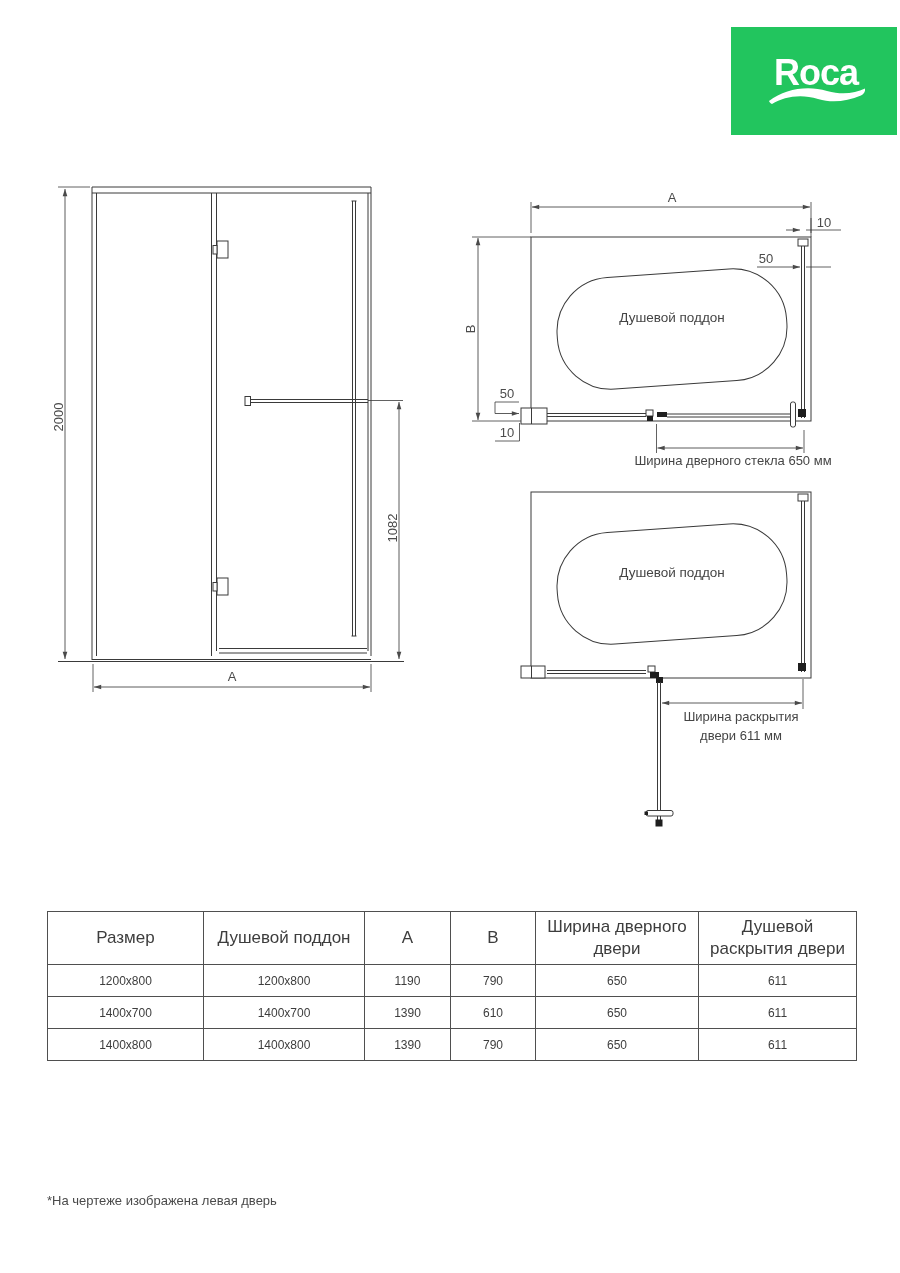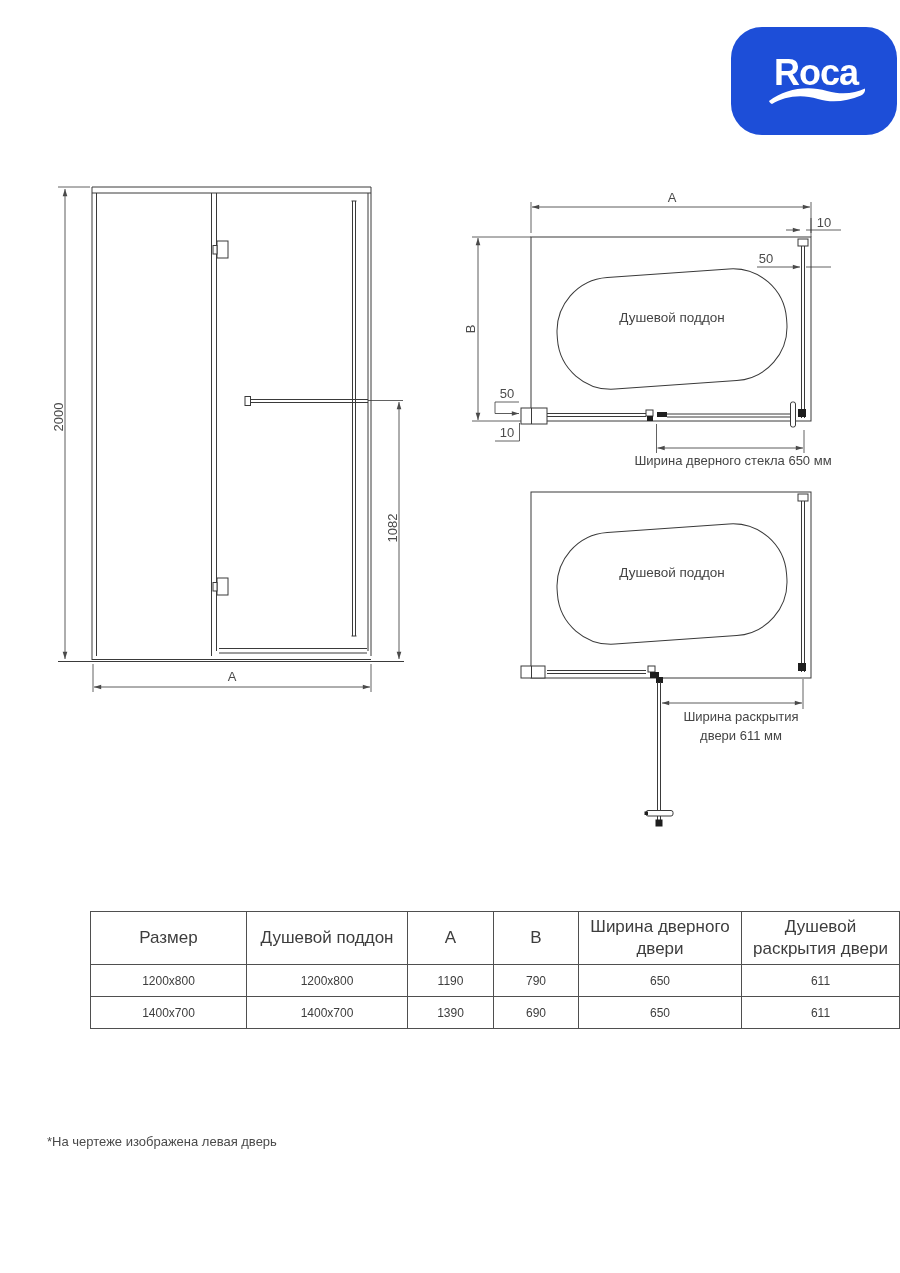--- a/index.html
+++ b/index.html
@@ -7,27 +7,27 @@
   .abs{position:absolute;}
   svg text{font-family:"Liberation Sans",sans-serif;}
   .ln{stroke:#3a3a3a;stroke-width:1;fill:none;}
   .thin{stroke:#3a3a3a;stroke-width:0.8;fill:none;}
   .dim{stroke:#4a4a4a;stroke-width:0.9;fill:none;}
   .wht{fill:#ffffff;stroke:#3a3a3a;stroke-width:1;}
   .blk{fill:#1e1e1e;stroke:none;}
   .lbl{font-size:13px;fill:#4b4b4b;}
   .note{font-size:13px;fill:#454545;}
   .tray-lbl{font-size:13.5px;fill:#454545;}
-  #logo{left:731px;top:27px;width:166px;height:108px;background:#1d4ed8;border-radius:31px;}
-  #spec-table{left:47px;top:911px;margin-left:43px;}
+  #logo{left:731px;top:27px;width:166px;height:108px;background:#22c55e;}
+  #spec-table{left:47px;top:911px;}
   table.spec{border-collapse:collapse;table-layout:fixed;width:809px;}
   table.spec th,table.spec td{border:1px solid #4f4f4f;font-weight:400;color:#3d3d3d;text-align:center;vertical-align:middle;padding:0 4px;}
   table.spec th{height:52px;font-size:17px;line-height:1.3;}
   table.spec td{height:31px;font-size:12px;}
-  #footnote{left:47px;top:1134px;font-size:13px;color:#4a4a4a;}
+  #footnote{left:47px;top:1193px;font-size:13px;color:#4a4a4a;}
 </style>
 </head>
 <body>
 
 <div id="logo" class="abs">
   <svg width="166" height="108" viewBox="0 0 166 108">
     <text x="85" y="58" text-anchor="middle" font-size="36" font-weight="bold" letter-spacing="-1" fill="#ffffff">Roca</text>
     <path fill="#ffffff" d="M38,74 C54,62 76,58 96,64 C112,68.5 124,66 134,61.5 C134.5,64.5 133,67 130,68.5 C116,74 102,76.5 87,72 C69,66.5 53,70 41,77 C39.5,76.3 38.6,75.2 38,74 Z"></path>
   </svg>
 </div>
@@ -244,21 +244,29 @@
         <td>1200x800</td>
         <td>1190</td>
         <td>790</td>
         <td>650</td>
         <td>611</td>
       </tr>
       <tr>
         <td>1400x700</td>
         <td>1400x700</td>
         <td>1390</td>
-        <td>690</td>
+        <td>610</td>
+        <td>650</td>
+        <td>611</td>
+      </tr>
+      <tr>
+        <td>1400x800</td>
+        <td>1400x800</td>
+        <td>1390</td>
+        <td>790</td>
         <td>650</td>
         <td>611</td>
       </tr>
     </tbody>
   </table>
 </div>
 
 <div id="footnote" class="abs">*На чертеже изображена левая дверь</div>
 
 </body></html>

